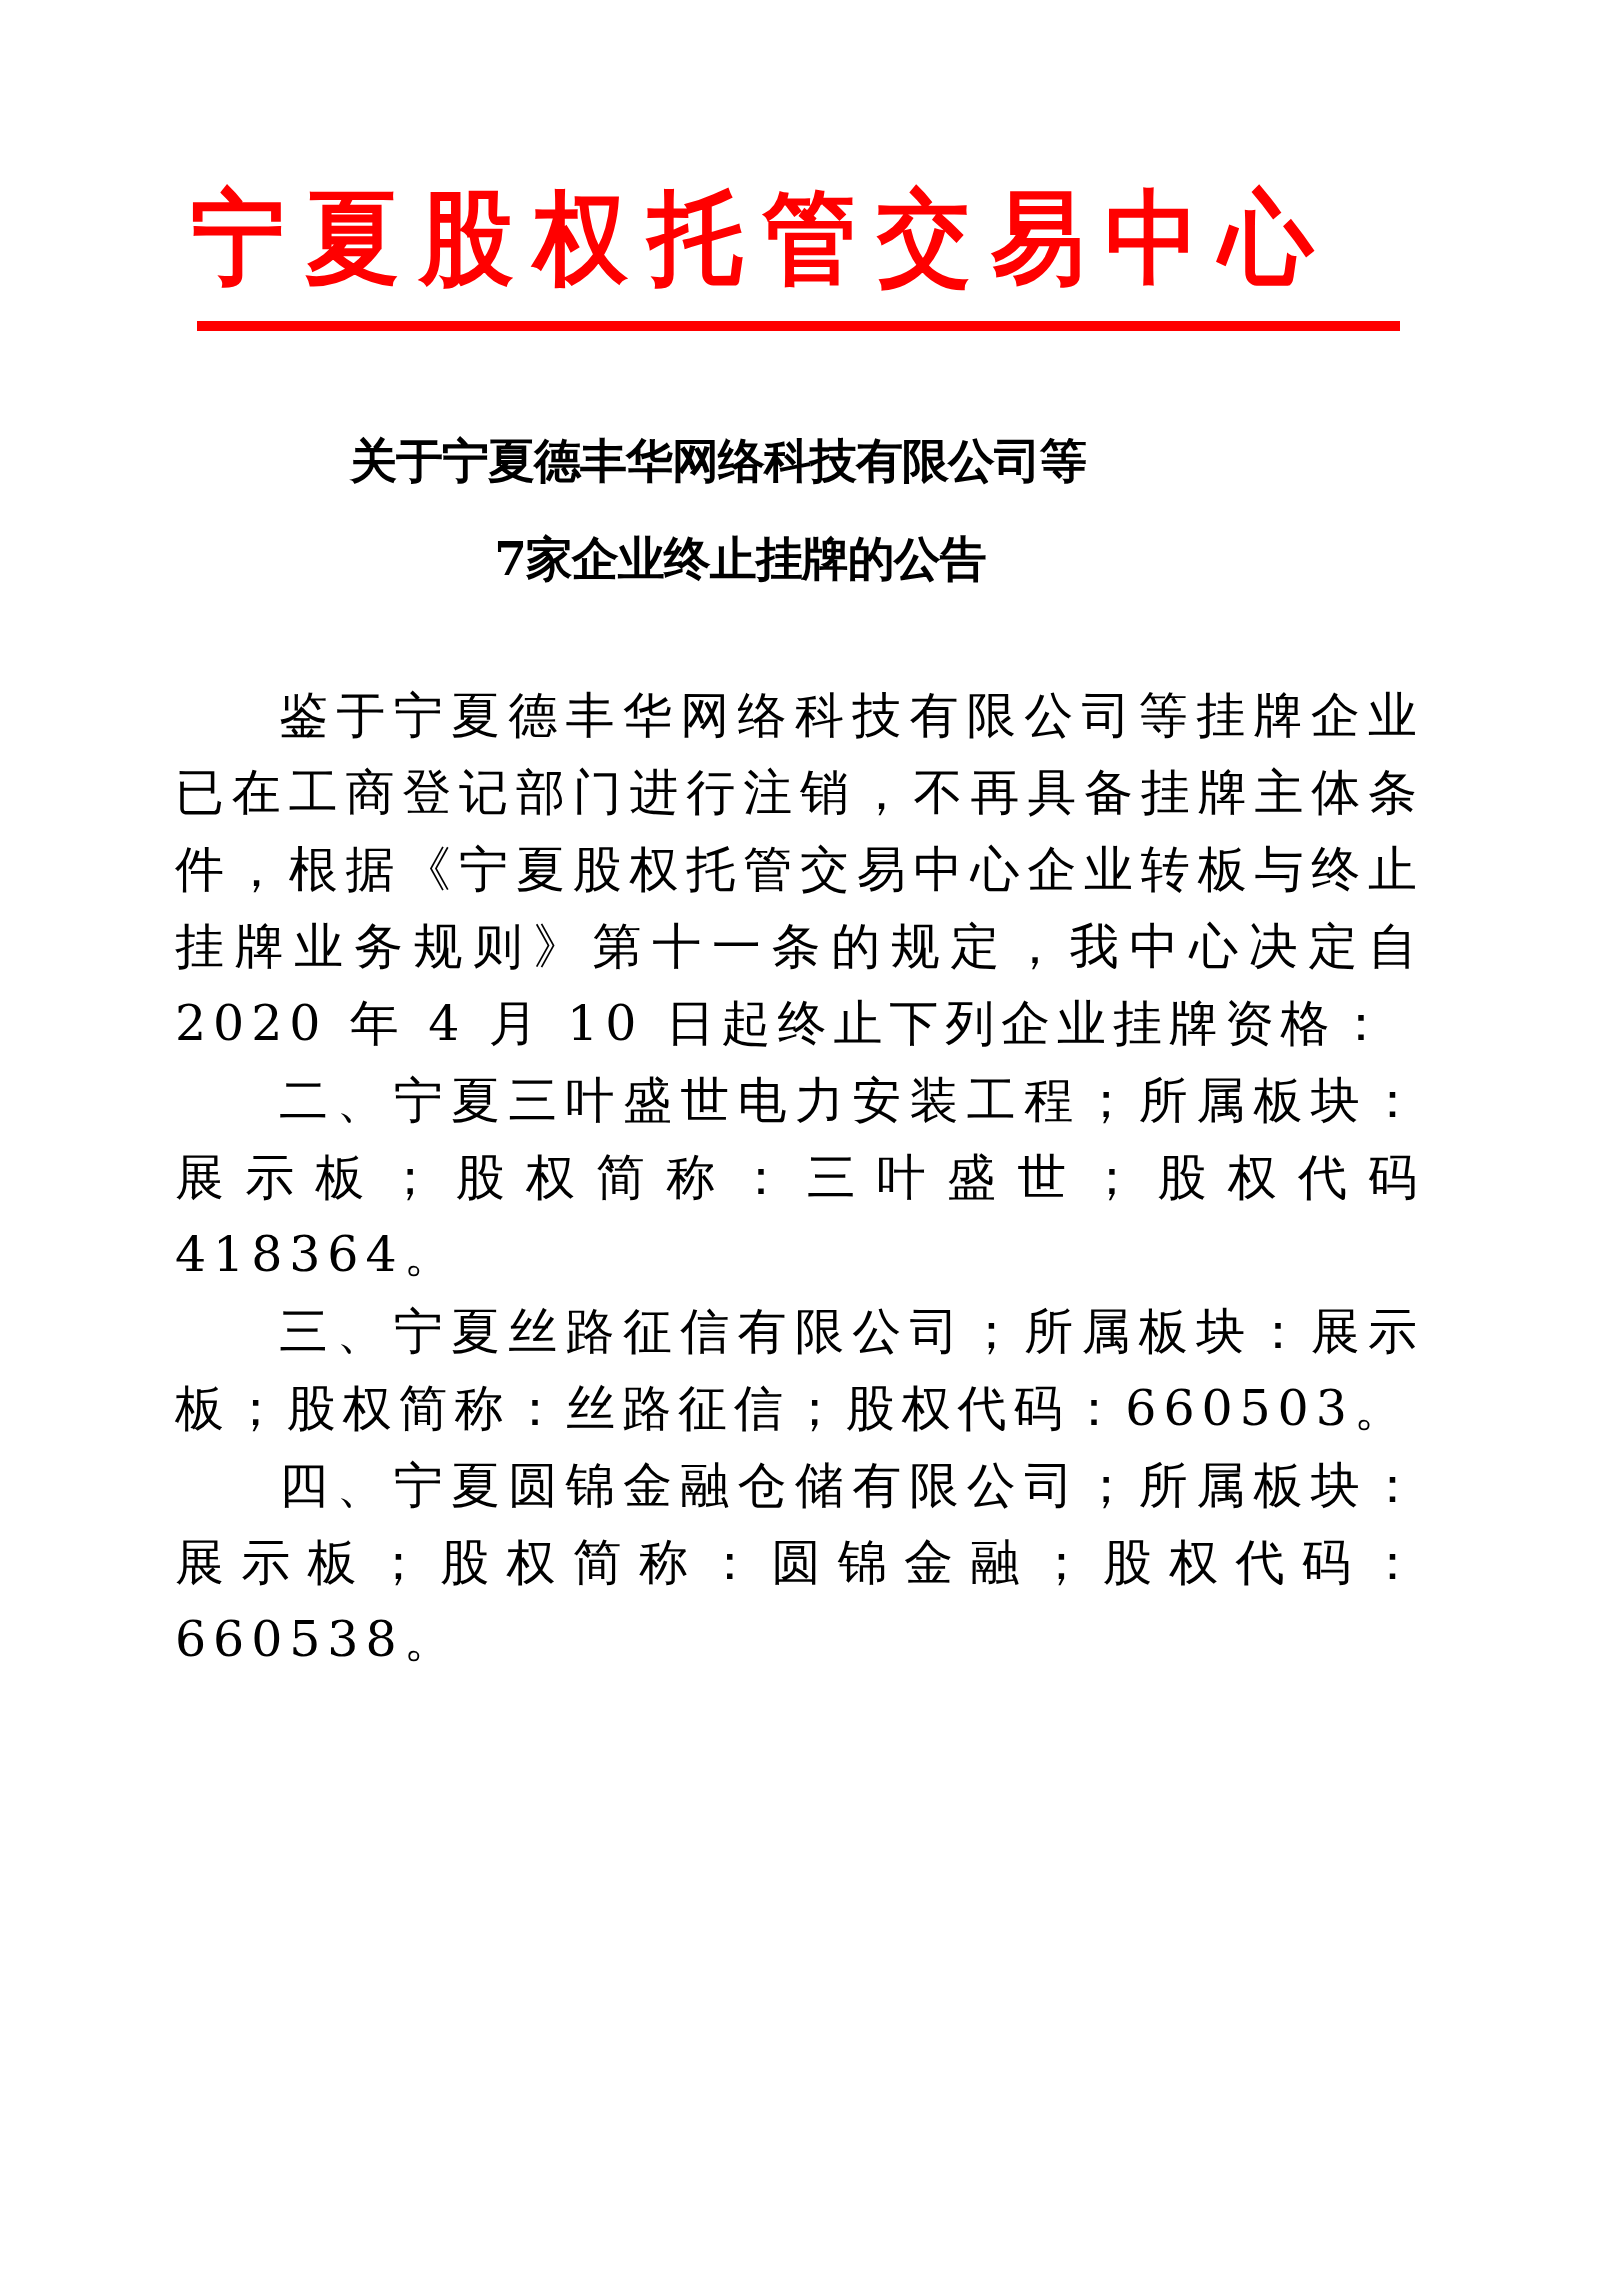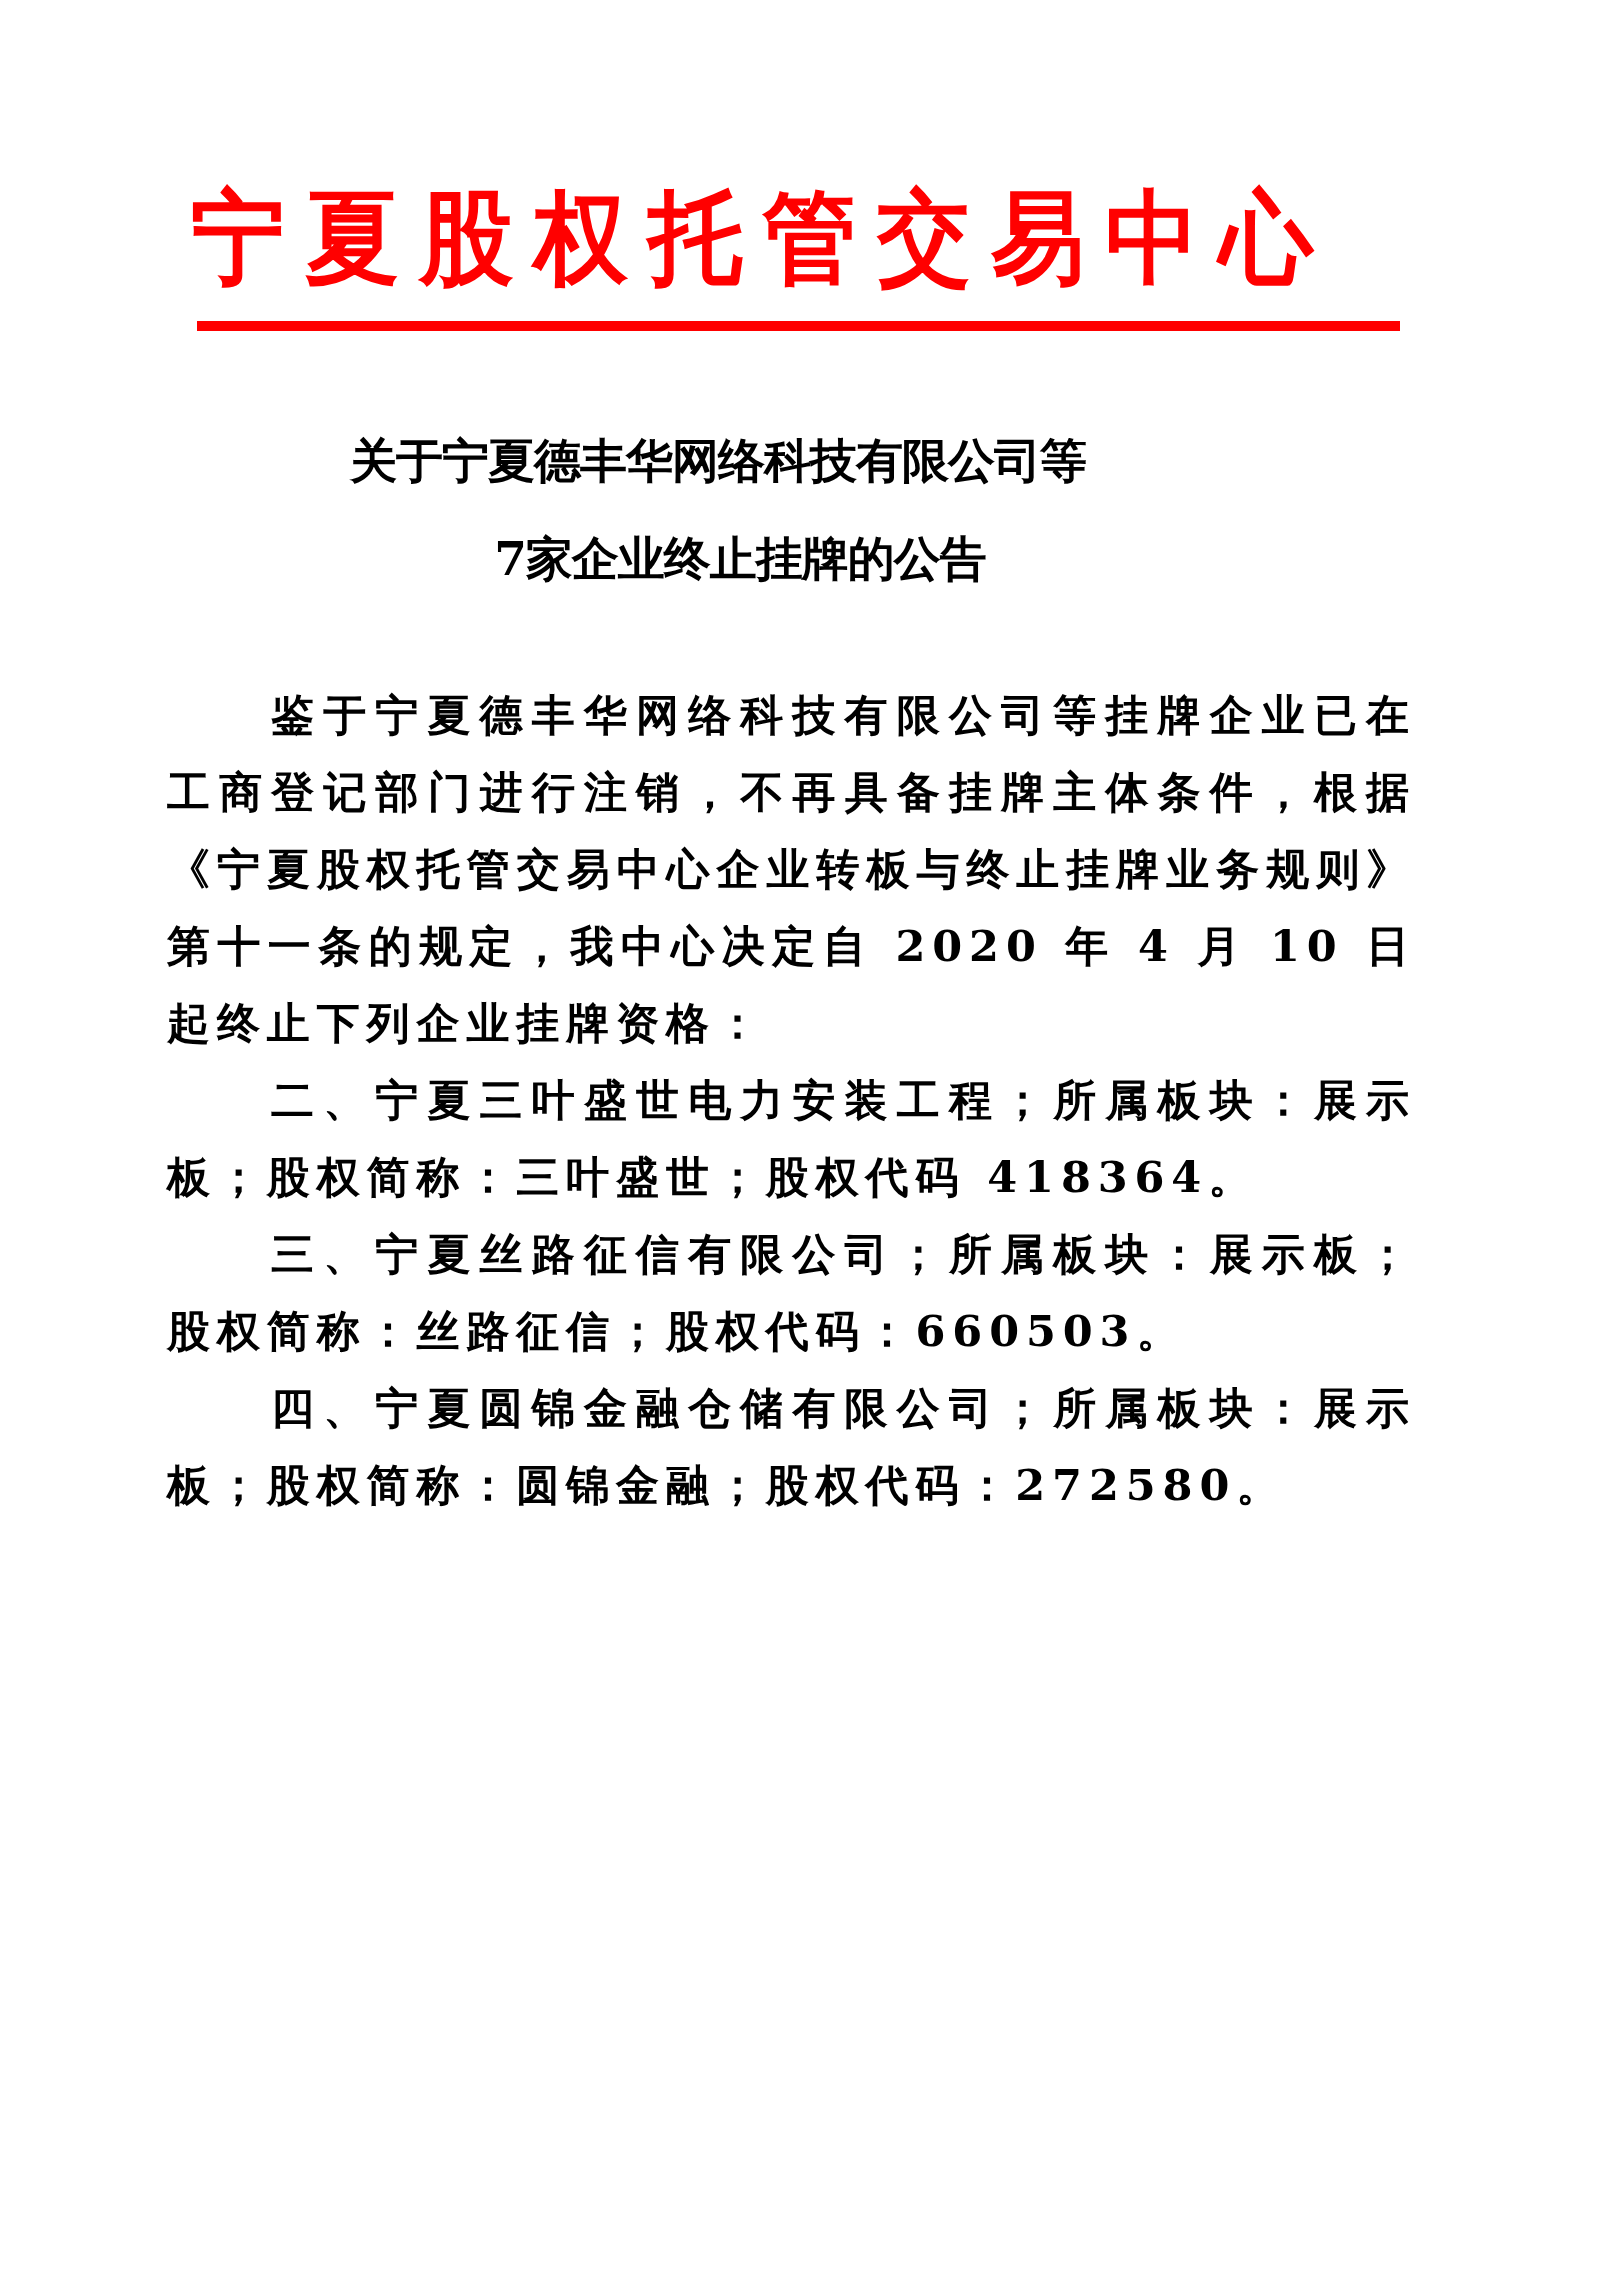--- a/index.html
+++ b/index.html
@@ -51,30 +51,29 @@
       font-family: "DejaVu Serif", "Liberation Serif", serif;
       font-weight: bold;
       font-size: 47px;
       line-height: 59px;
       letter-spacing: -1px;
     }
     .doc-title.line1 { top: 431px; }
     .doc-title.line2 { top: 529px; padding-left: 22px; }
     .body-text {
       position: absolute;
-      left: 167px;
+      left: 175px;
       top: 677px;
       width: 1249px;
       font-family: "DejaVu Serif", "Liberation Serif", serif;
-      font-size: 43px;
+      font-size: 49px;
       line-height: 77px;
       text-align: justify;
       text-align-last: left;
       letter-spacing: 6.9px;
-      font-weight: bold;
     }
     .body-text p {
       margin: 0;
       text-indent: 104px;
     }
   </style>
 </head>
 <body>
 
 <div class="letterhead">
@@ -92,15 +91,15 @@
 
 <div class="red-rule"></div>
 
 <div class="doc-title line1">关于宁夏德丰华网络科技有限公司等</div>
 <div class="doc-title line2">7家企业终止挂牌的公告</div>
 
 <div class="body-text">
   <p>鉴于宁夏德丰华网络科技有限公司等挂牌企业已在工商登记部门进行注销，不再具备挂牌主体条件，根据《宁夏股权托管交易中心企业转板与终止挂牌业务规则》第十一条的规定，我中心决定自 2020 年 4 月 10 日起终止下列企业挂牌资格：</p>
   <p>二、宁夏三叶盛世电力安装工程；所属板块：展示板；股权简称：三叶盛世；股权代码 418364。</p>
   <p>三、宁夏丝路征信有限公司；所属板块：展示板；股权简称：丝路征信；股权代码：660503。</p>
-  <p>四、宁夏圆锦金融仓储有限公司；所属板块：展示板；股权简称：圆锦金融；股权代码：272580。</p>
+  <p>四、宁夏圆锦金融仓储有限公司；所属板块：展示板；股权简称：圆锦金融；股权代码：660538。</p>
 </div>
 
 
 </body></html>

